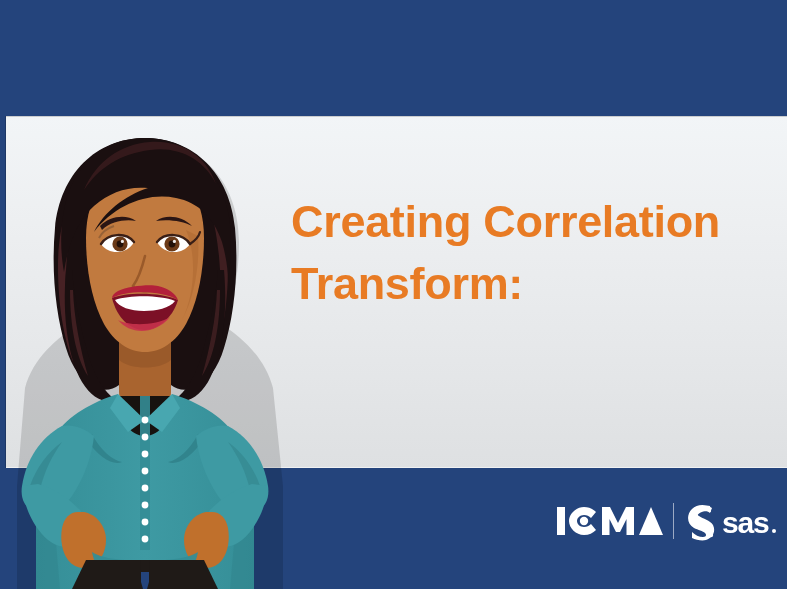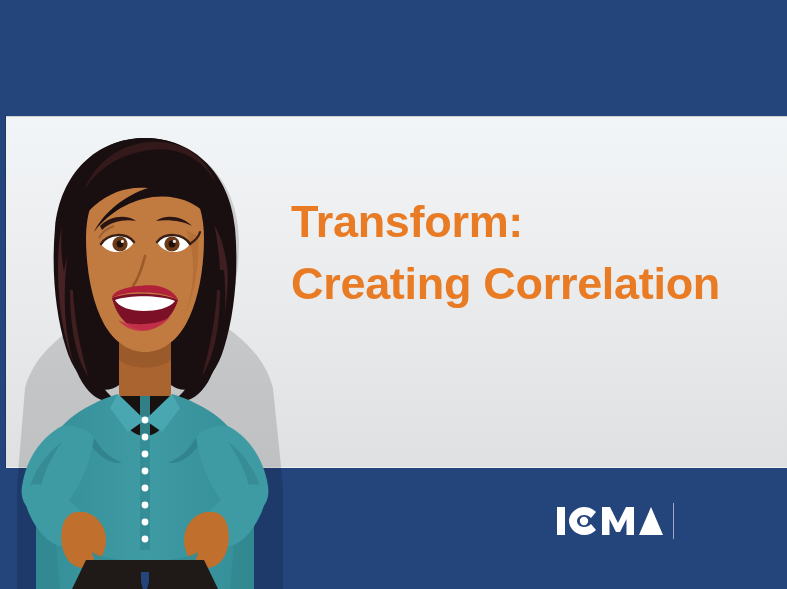--- a/index.html
+++ b/index.html
@@ -324,22 +324,22 @@
       </g>
     </svg>
   </div>
 
   <svg style="position:absolute;left:0;top:560px;width:290px;height:29px;" viewBox="0 0 290 29">
     <path d="M86 0 L 141 0 L 140 29 L 72 29 Z" fill="#1F1A17"></path>
     <path d="M149 0 L 204 0 L 218 29 L 150 29 Z" fill="#1F1A17"></path>
   </svg>
 
   <div class="title-block">
+    <div class="title-line">Creating Correlation</div>
     <div class="title-line">Transform:</div>
-    <div class="title-line">Creating Correlation</div>
   </div>
 
   <div class="logo-bar">
 
     <div class="icma-logo">
       <svg viewBox="0 0 108 36" width="108" height="36" xmlns="http://www.w3.org/2000/svg">
 
         <rect x="1" y="4" width="8" height="28" fill="#FFFFFF"></rect>
 
         <path d="M28 4
@@ -357,15 +357,43 @@
 
         <path d="M46 32 L 46 4 L 54 4 L 62 20 L 70 4 L 78 4 L 78 32
                  L 70.5 32 L 70.5 16 L 64 29 L 60 29 L 53.5 16 L 53.5 32 Z" fill="#FFFFFF"></path>
 
         <path d="M95 4 L 107 32 L 83 32 Z" fill="#FFFFFF"></path>
       </svg>
     </div>
 
     <div class="logo-divider"></div>
 
+    <div class="sas-logo">
+      <svg viewBox="0 0 92 40" width="92" height="40" xmlns="http://www.w3.org/2000/svg">
+
+        <g>
+          <path d="M26 7
+                   C 20 3 11 3 6 8
+                   C 0 14 1 23 8 27
+                   C 12 29 17 30 19 32
+                   C 21 34 20 36 17 36
+                   C 13 36 9 34 6 31
+                   L 6 37
+                   C 10 39 16 40 20 39
+                   C 27 37 30 30 27 24
+                   C 24 19 17 18 13 15
+                   C 10 13 11 10 14 9
+                   C 17 8 21 9 24 12 Z" fill="#FFFFFF"></path>
+          <path d="M24 5
+                   C 17 4 10 7 8 13
+                   C 6 19 10 24 16 27
+                   C 11 23 9 19 11 15
+                   C 13 11 19 9 25 11 Z" fill="#FFFFFF"></path>
+          <circle cx="25" cy="34" r="2.2" fill="#FFFFFF"></circle>
+        </g>
+
+        <text x="36" y="32" font-family="'Liberation Sans', sans-serif" font-size="30" font-weight="bold" fill="#FFFFFF" letter-spacing="-1.2">sas</text>
+        <circle cx="88" cy="30" r="2" fill="#FFFFFF"></circle>
+      </svg>
+    </div>
   </div>
 
 </div>
 
 </body></html>

